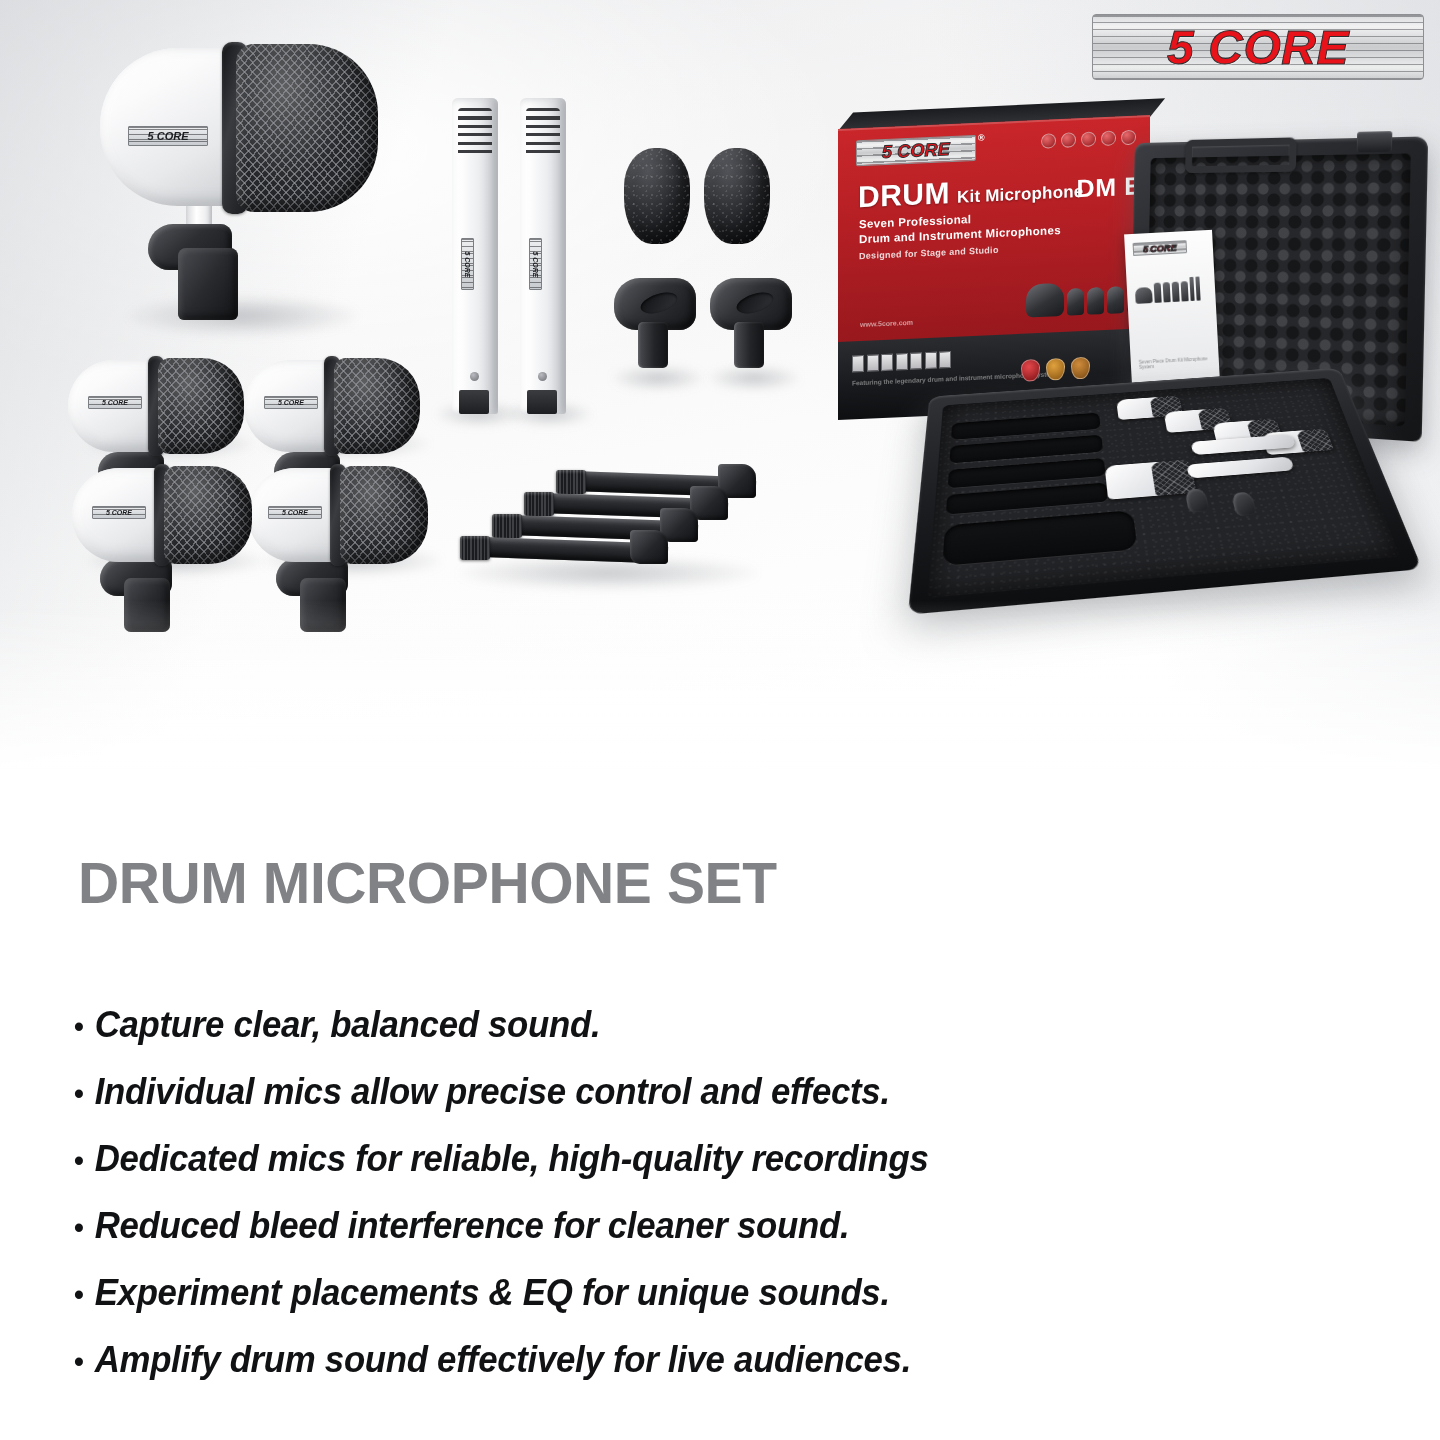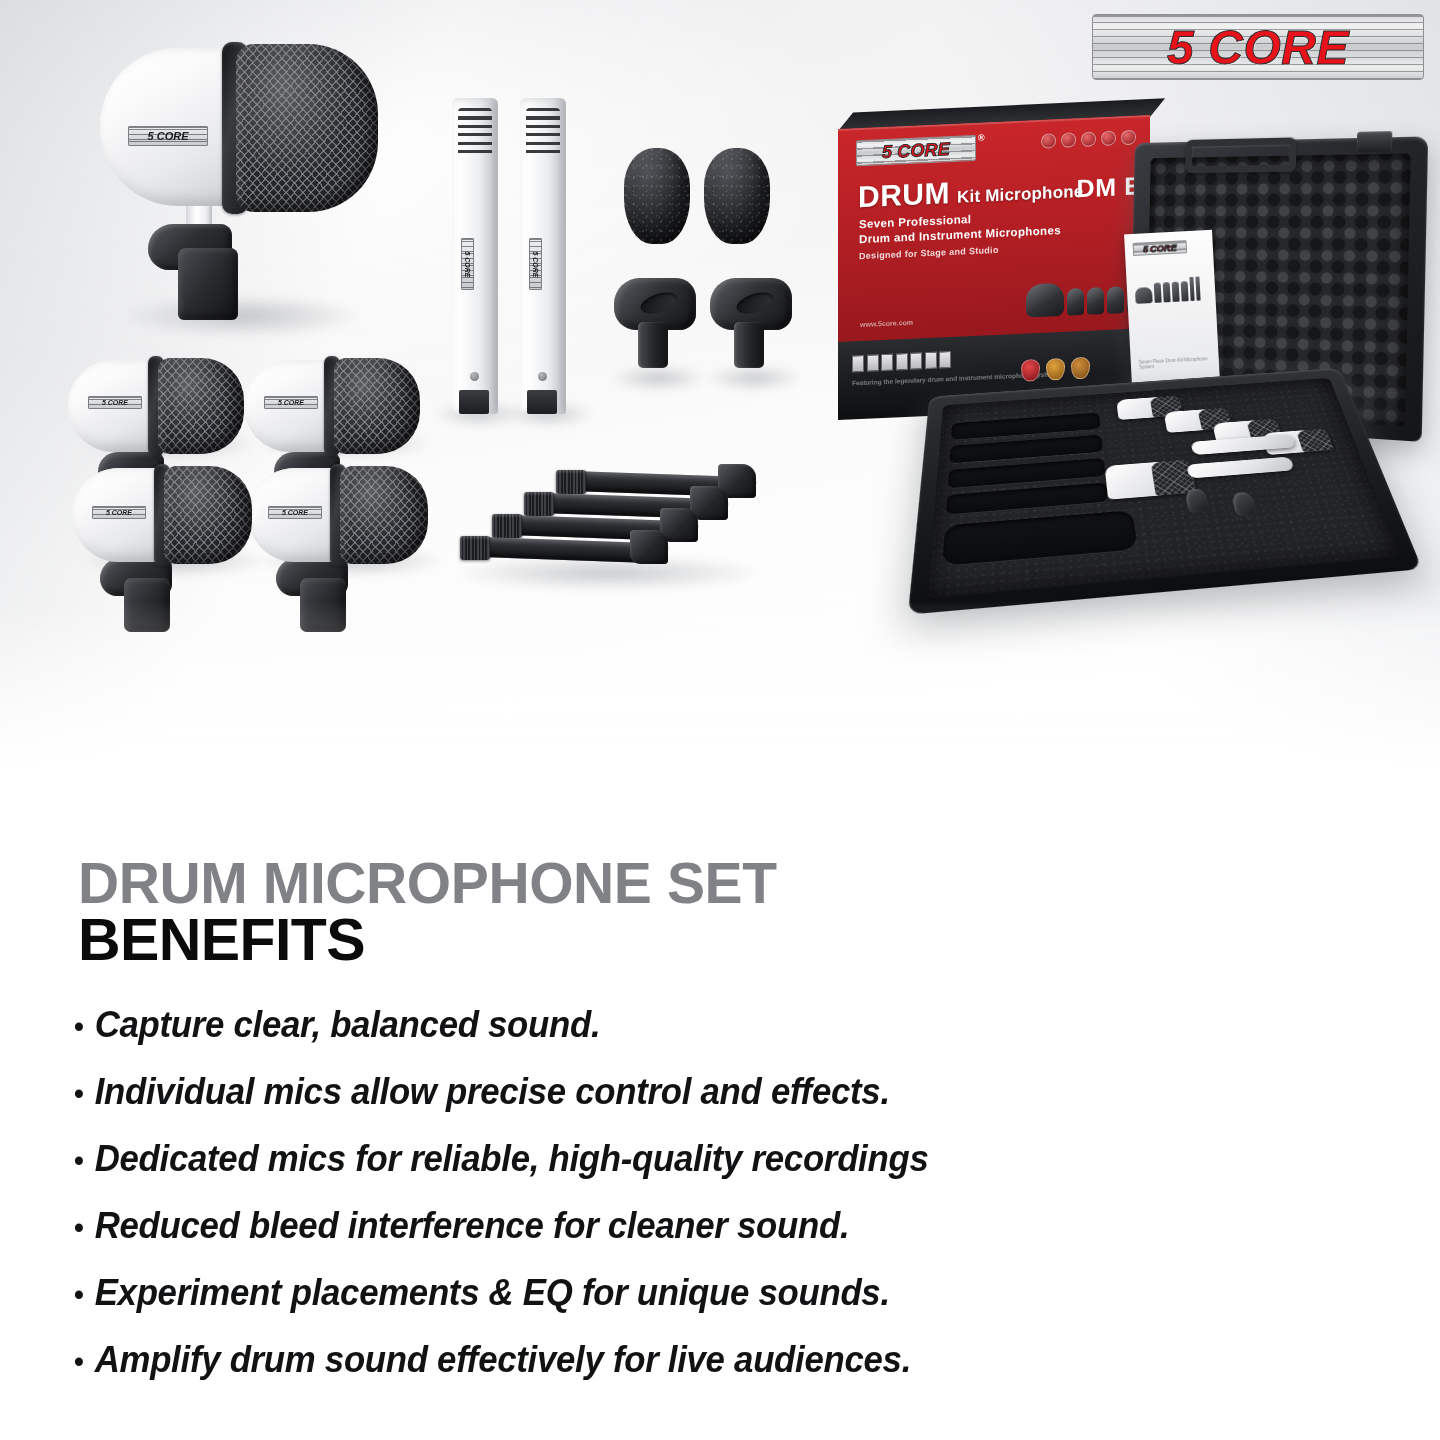--- a/index.html
+++ b/index.html
@@ -660,21 +660,20 @@
       <div class="case-mic" style="left:224px; top:102px; width:96px; height:17px; border-radius:8px;"></div>
       <div class="case-clip" style="left:218px; top:132px;"></div>
       <div class="case-clip" style="left:258px; top:140px;"></div>
     </div>
   </div>
 
 </div>
 
 <div id="text-panel">
   <div id="headline">DRUM MICROPHONE SET</div>
-  <div id="subhead">BENEFITS</div>
   <ul id="benefit-list">
       <li>
         <span class="dot">•</span>
         <span>Capture clear, balanced sound.</span>
       </li>
       <li>
         <span class="dot">•</span>
         <span>Individual mics allow precise control and effects.</span>
       </li>
       <li>

